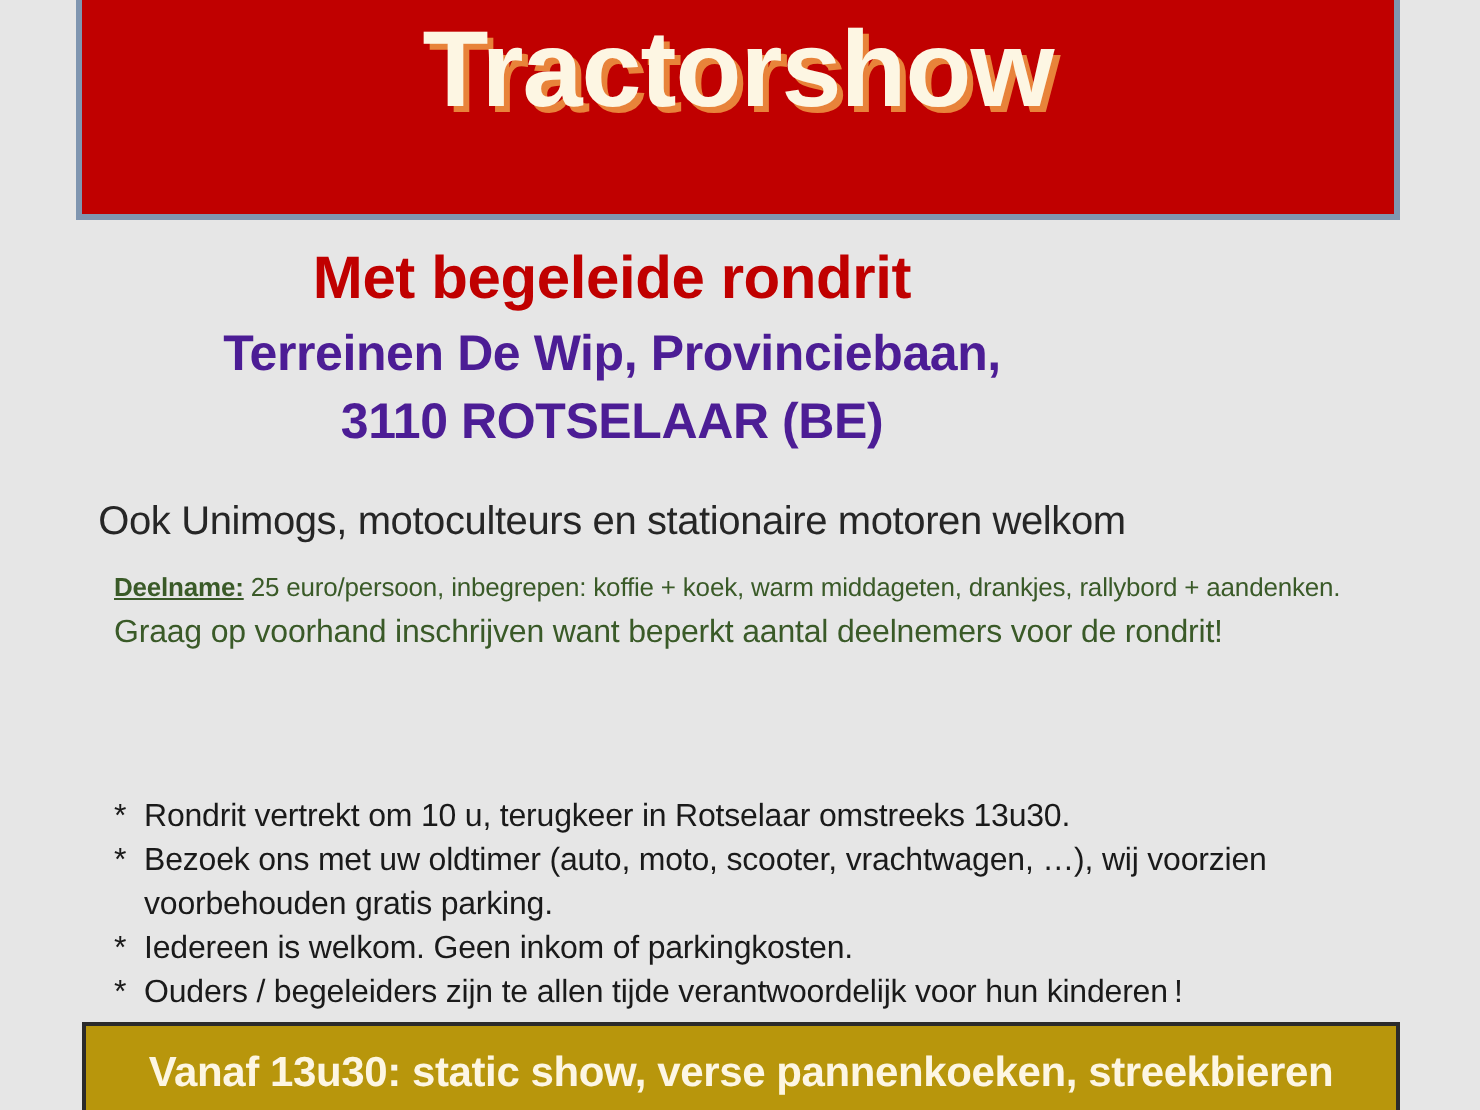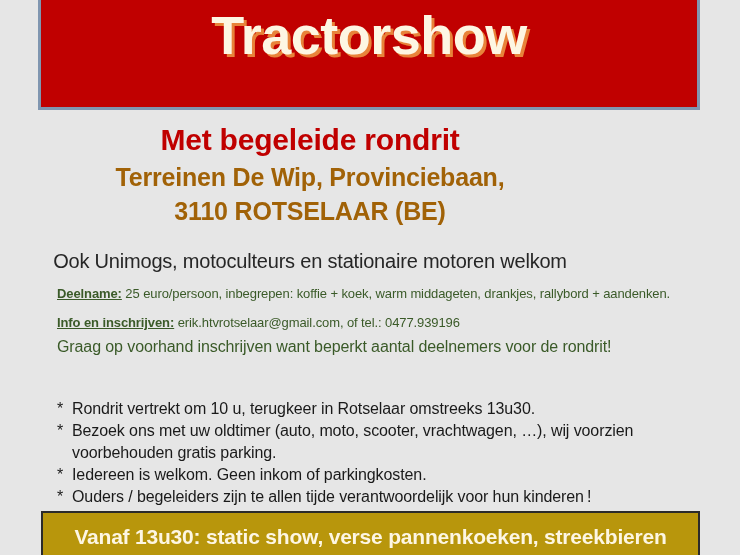--- a/index.html
+++ b/index.html
@@ -43,35 +43,34 @@
     font-size: 52px;
   }
   .hero-line-2 {
     font-size: 54px;
     margin-top: 6px;
   }
 
   
   .subtitle-block {
     position: absolute;
-    left: 0;
+    left: 14px;
     top: 120px;
     width: 584px;
     text-align: center;
-    padding-left: 18px;
   }
   .subtitle-main {
     color: #c00000;
     font-weight: bold;
     font-size: 30px;
     line-height: 1.32;
     letter-spacing: -0.2px;
   }
   .subtitle-sub {
-    color: #a16207;
+    color: #4c1d95;
     font-weight: bold;
     font-size: 25px;
     line-height: 1.36;
     letter-spacing: -0.2px;
   }
   .welcome-line {
     color: #262626;
     font-size: 20px;
     line-height: 1.4;
     margin-top: 19px;
@@ -157,21 +156,20 @@
 
 <div class="subtitle-block">
   <div class="subtitle-main">Met begeleide rondrit</div>
   <div class="subtitle-sub">Terreinen De Wip, Provinciebaan,</div>
   <div class="subtitle-sub">3110 ROTSELAAR (BE)</div>
   <div class="welcome-line">Ook Unimogs, motoculteurs en stationaire motoren welkom</div>
 </div>
 
 <div class="info-block">
   <p class="info-para"><span class="info-label">Deelname:</span><span> 25 euro/persoon, inbegrepen: koffie + koek, warm middageten, drankjes, rallybord + aandenken.</span></p>
-  <p class="info-para"><span class="info-label">Info en inschrijven:</span><span> erik.htvrotselaar@gmail.com, of tel.: 0477.939196</span></p>
   <p class="info-note">Graag op voorhand inschrijven want beperkt aantal deelnemers voor de rondrit!</p>
 </div>
 
 <div class="bullet-block">
   <div class="bullet-item"><span class="bullet-mark">*</span><span>Rondrit vertrekt om 10 u, terugkeer in Rotselaar omstreeks 13u30.</span></div>
   <div class="bullet-item"><span class="bullet-mark">*</span><span>Bezoek ons met uw oldtimer (auto, moto, scooter, vrachtwagen, …), wij voorzien voorbehouden gratis parking.</span></div>
   <div class="bullet-item"><span class="bullet-mark">*</span><span>Iedereen is welkom. Geen inkom of parkingkosten.</span></div>
   <div class="bullet-item"><span class="bullet-mark">*</span><span>Ouders / begeleiders zijn te allen tijde verantwoordelijk voor hun kinderen !</span></div>
 </div>
 

